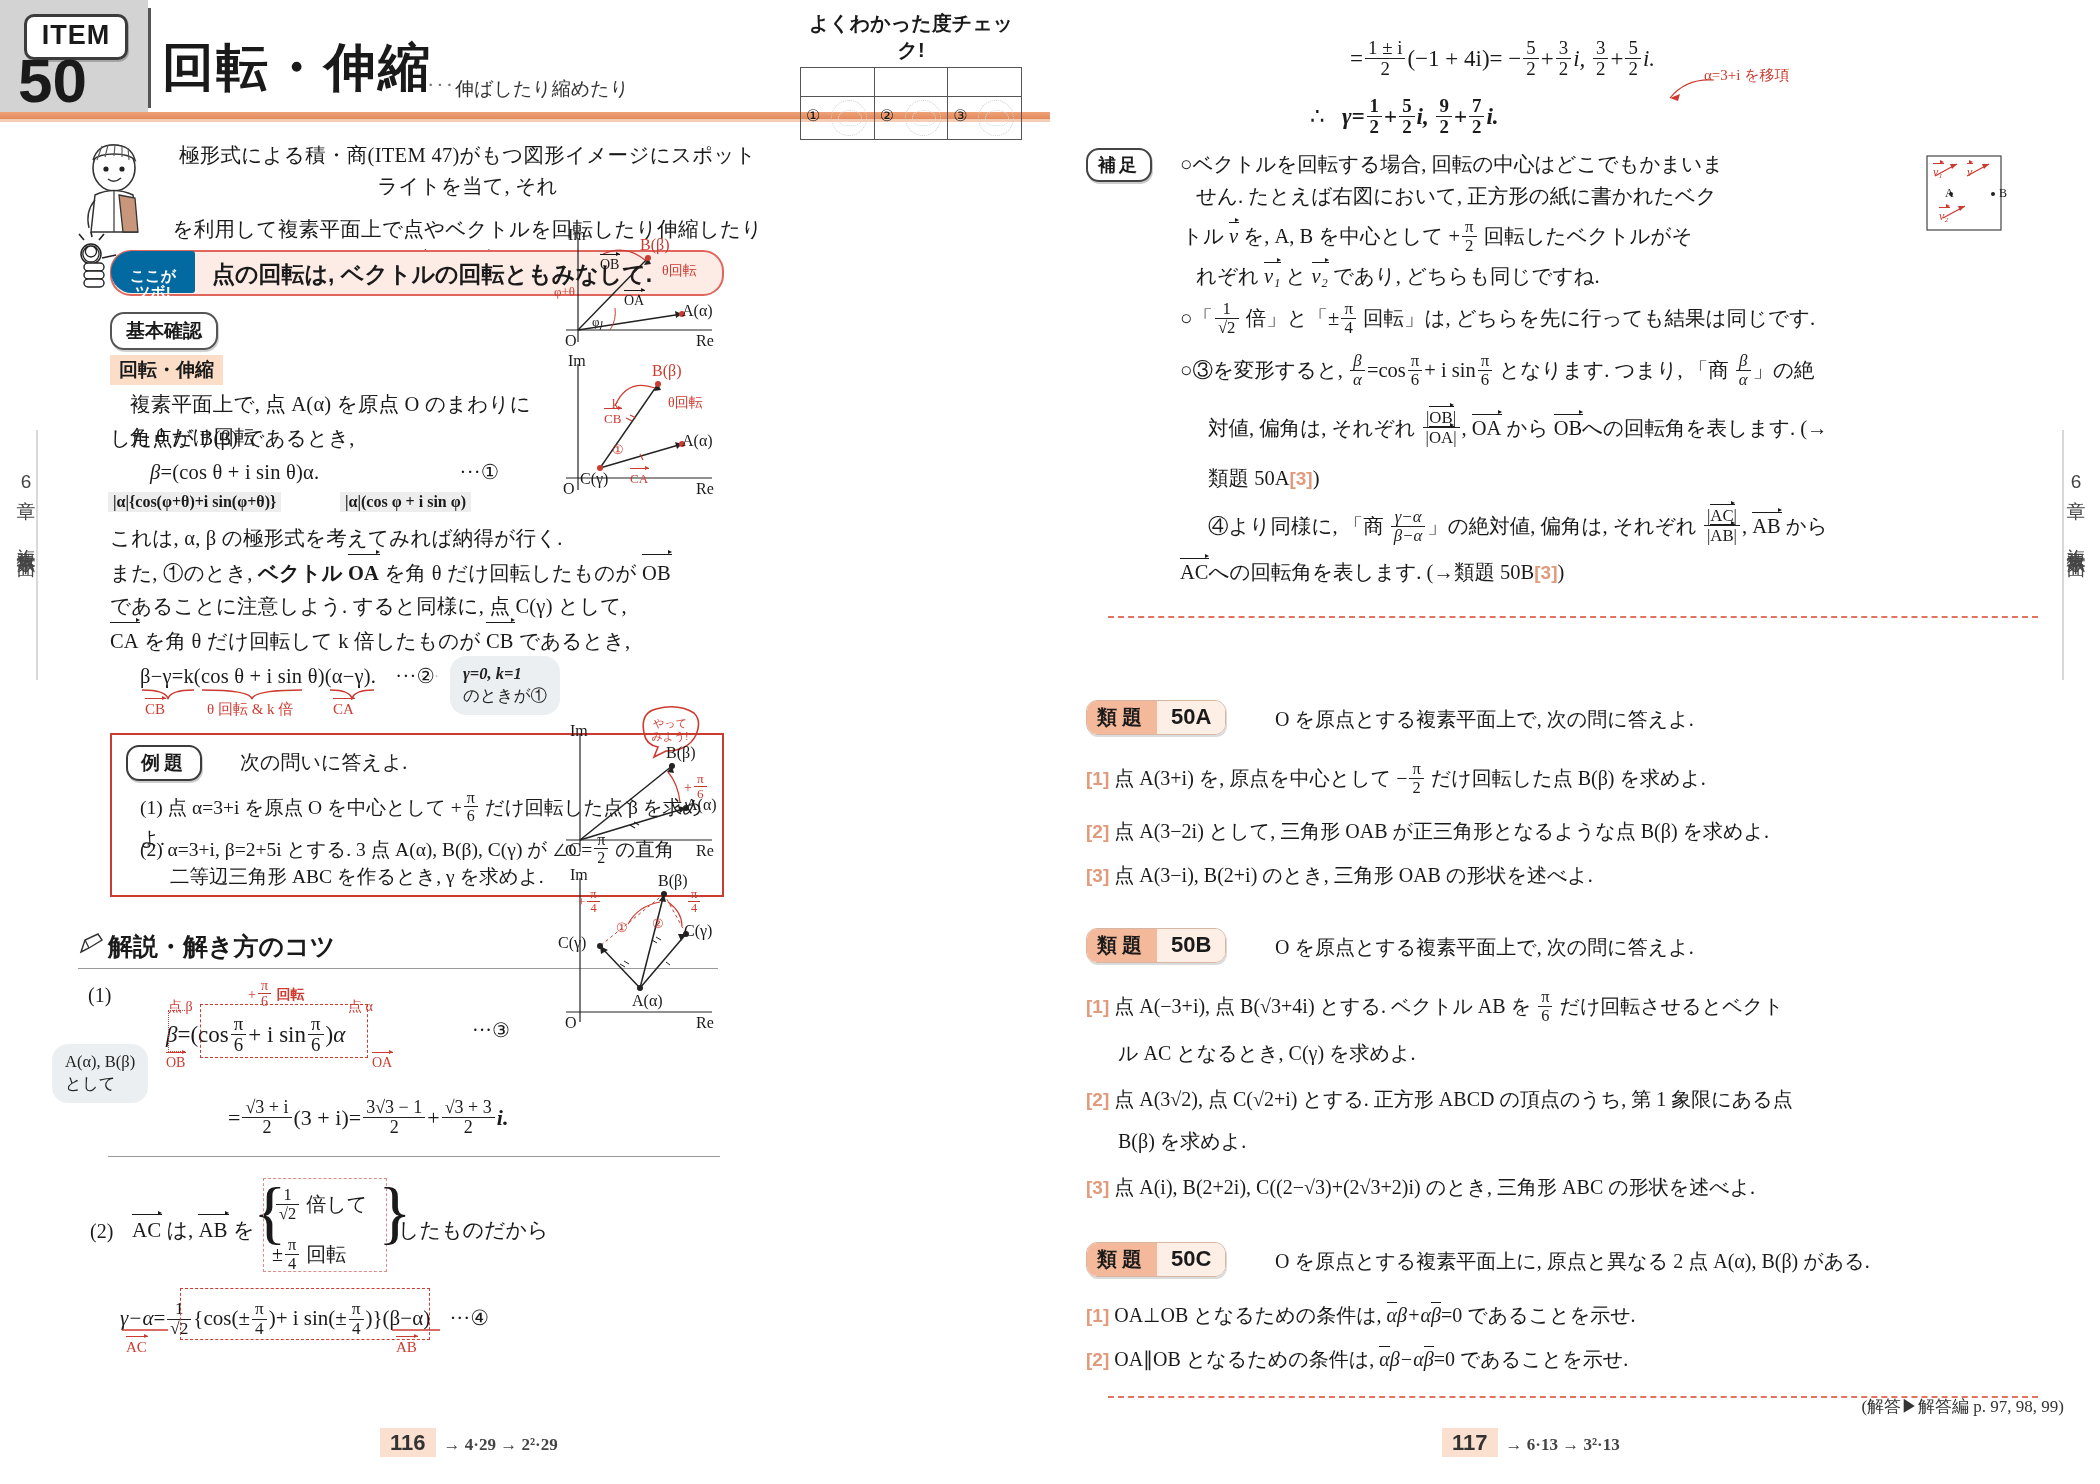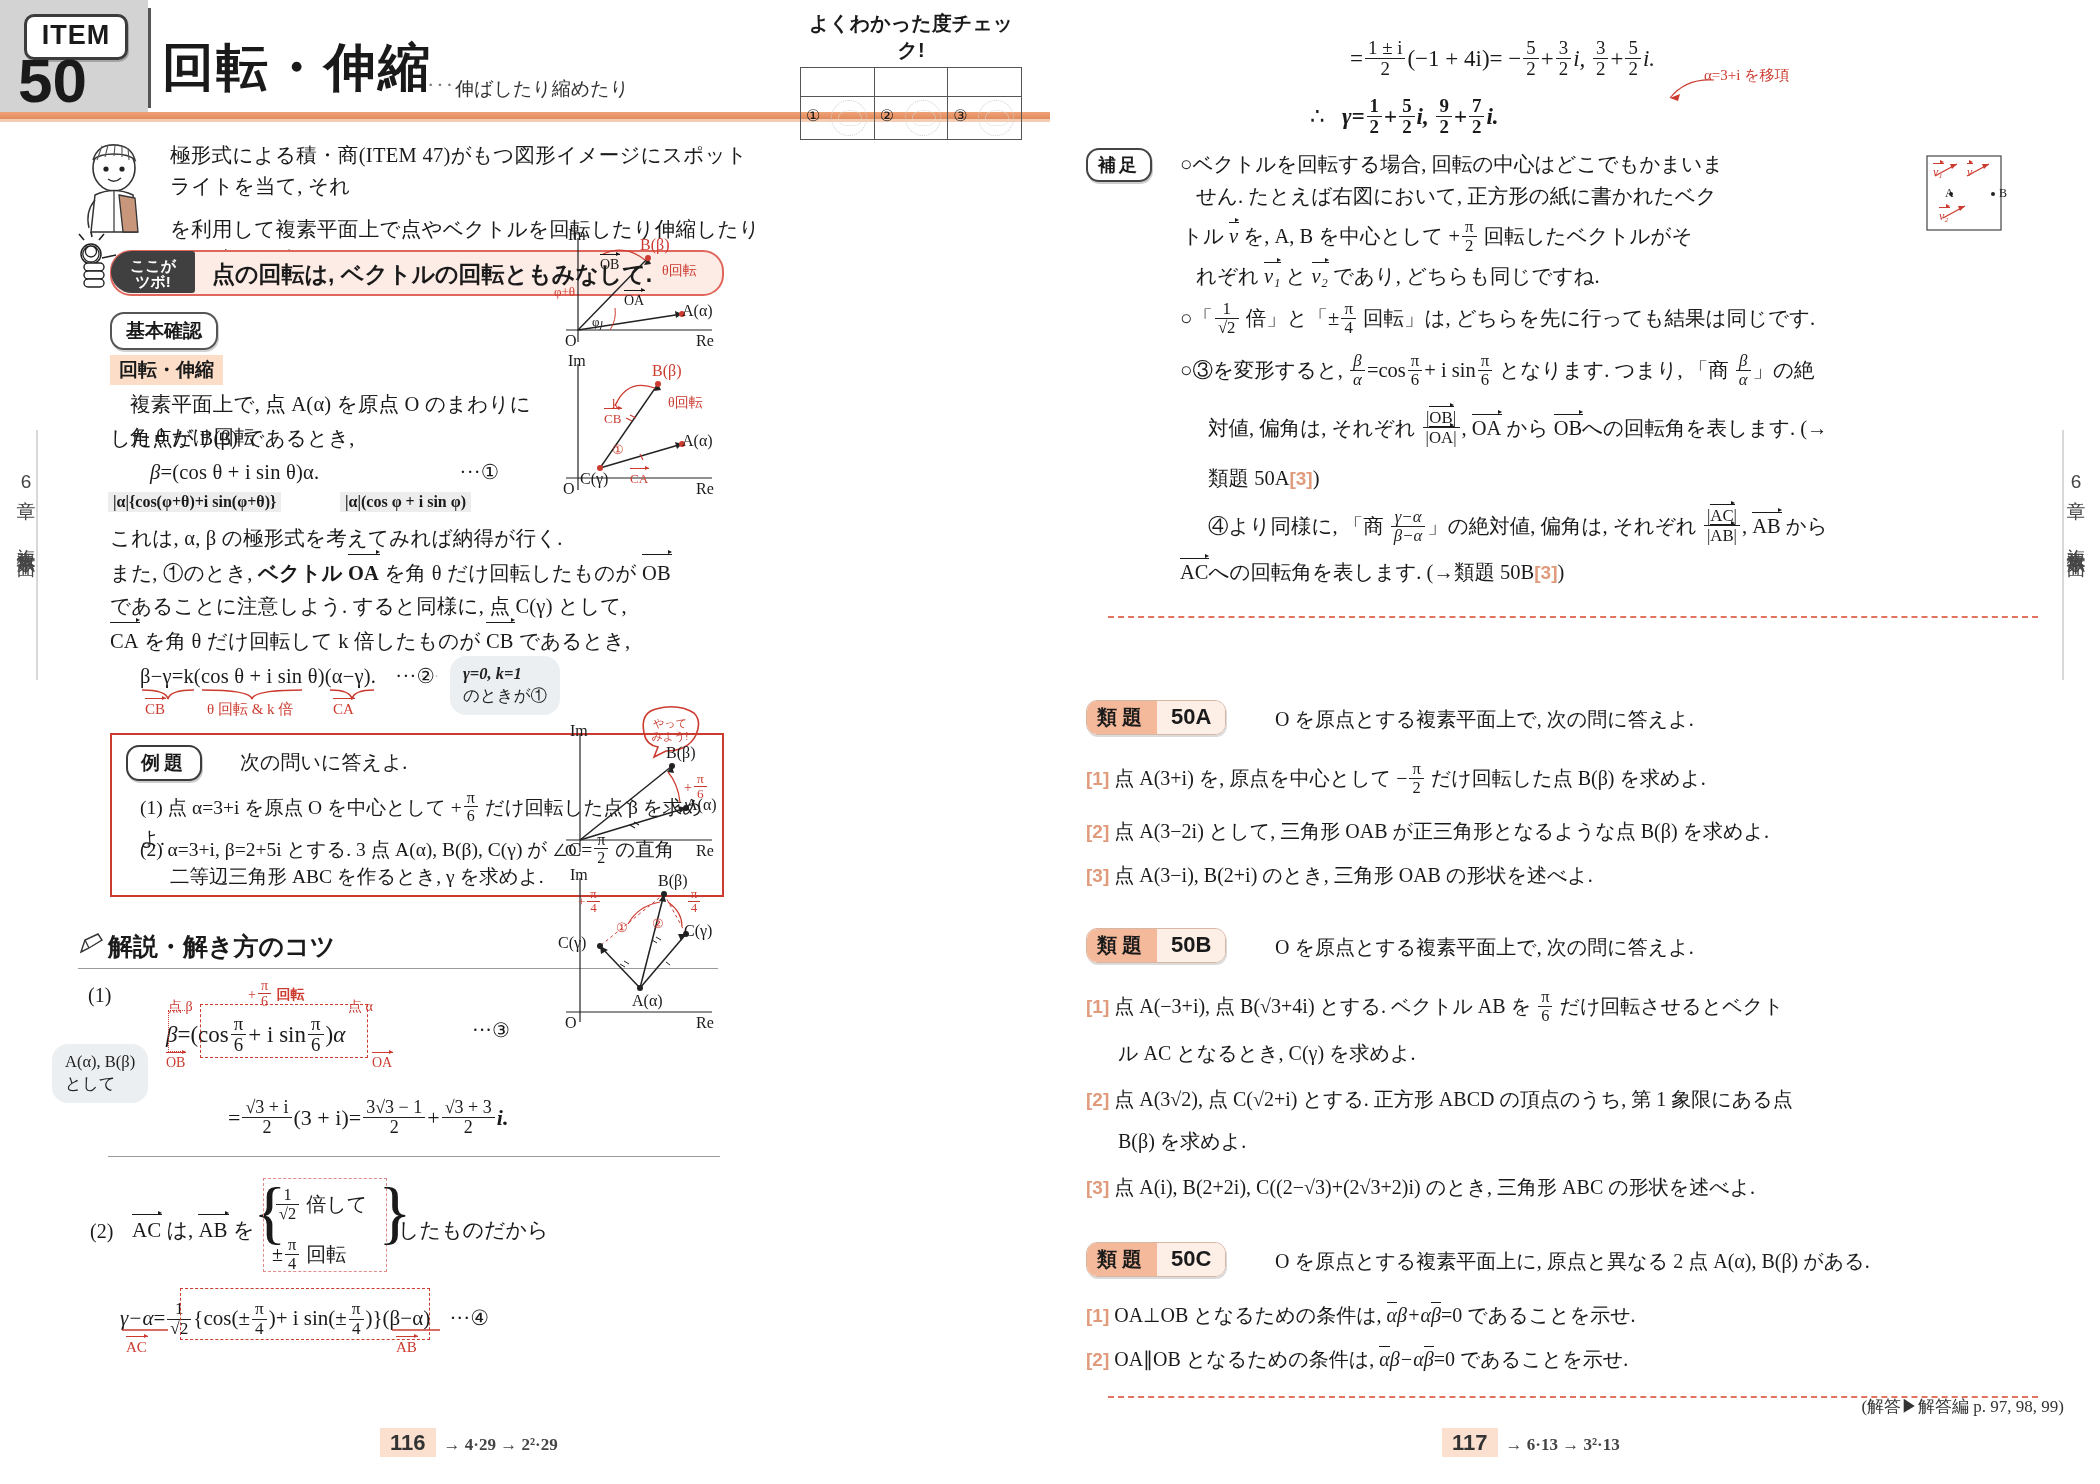--- a/index.html
+++ b/index.html
@@ -43,28 +43,28 @@
   .check-face{position:absolute;left:30px;top:3px;width:34px;height:34px;border:1px dotted #cfcfcf;border-radius:50%;}
   .check-face:before{content:"";position:absolute;left:6px;top:9px;width:22px;height:14px;border:1px dotted #d8d8d8;border-radius:50% 50% 40% 40%;}
 
   
   .sidetab{position:absolute;top:470px;width:40px;text-align:center;font-family:"Liberation Sans",sans-serif;font-size:19px;line-height:24px;color:#444;}
   .sidetab .chn{display:block;margin-bottom:6px;}
   .sidetab .vert{writing-mode:vertical-rl;letter-spacing:3px;}
   .sidebar-rule{position:absolute;top:430px;width:2px;height:250px;background:#d8d8d8;}
 
   
-  .intro{position:absolute;left:75px;top:140px;width:690px;}
+  .intro{position:absolute;left:75px;top:140px;width:690px;text-align:center;}
   .intro p{margin:0 0 12px 0;font-size:20.5px;line-height:1.5;letter-spacing:.3px;padding-left:95px;}
   .mascot{position:absolute;left:0;top:0;width:78px;height:95px;}
 
   
   .tsubo{position:absolute;left:110px;top:250px;width:610px;height:42px;border:2px solid #e0665c;border-radius:21px;background:#fdece6;}
-  .tsubo-tag{position:absolute;left:-1px;top:-1px;width:84px;height:42px;background:#404040;border-radius:21px 3px 3px 21px;
-    color:#fff;font-family:"Liberation Sans",sans-serif;font-weight:bold;font-size:15px;line-height:16px;text-align:center;padding-top:7px;box-sizing:border-box;}
+  .tsubo-tag{position:absolute;left:-1px;top:-1px;width:84px;height:42px;background:#0369a1;border-radius:21px 3px 3px 21px;
+    color:#fff;font-family:"Liberation Sans",sans-serif;font-weight:bold;font-size:15px;line-height:16px;text-align:center;padding-top:17px;box-sizing:border-box;}
   .tsubo-text{position:absolute;left:100px;top:7px;font-family:"Liberation Sans",sans-serif;font-weight:bold;font-size:23px;}
   .hand{position:absolute;left:78px;top:232px;width:40px;height:64px;}
 
   
   .bkpill{position:absolute;left:110px;top:312px;padding:4px 14px;border:2px solid #555;border-radius:14px;background:#fff;
     font-family:"Liberation Sans",sans-serif;font-weight:bold;font-size:19px;box-shadow:1px 2px 0 rgba(0,0,0,.18);}
   .ktag{position:absolute;left:110px;top:355px;background:#fbddc8;padding:2px 9px;font-family:"Liberation Sans",sans-serif;font-weight:bold;font-size:19px;}
 
   .body-txt{position:absolute;font-size:20.5px;line-height:1.62;letter-spacing:.2px;}
 

